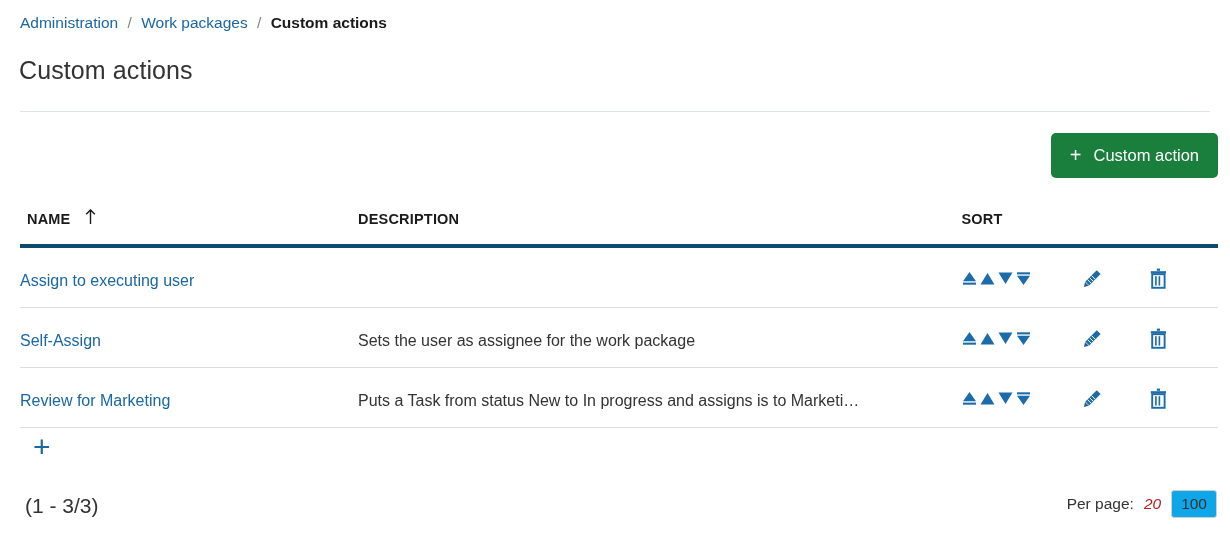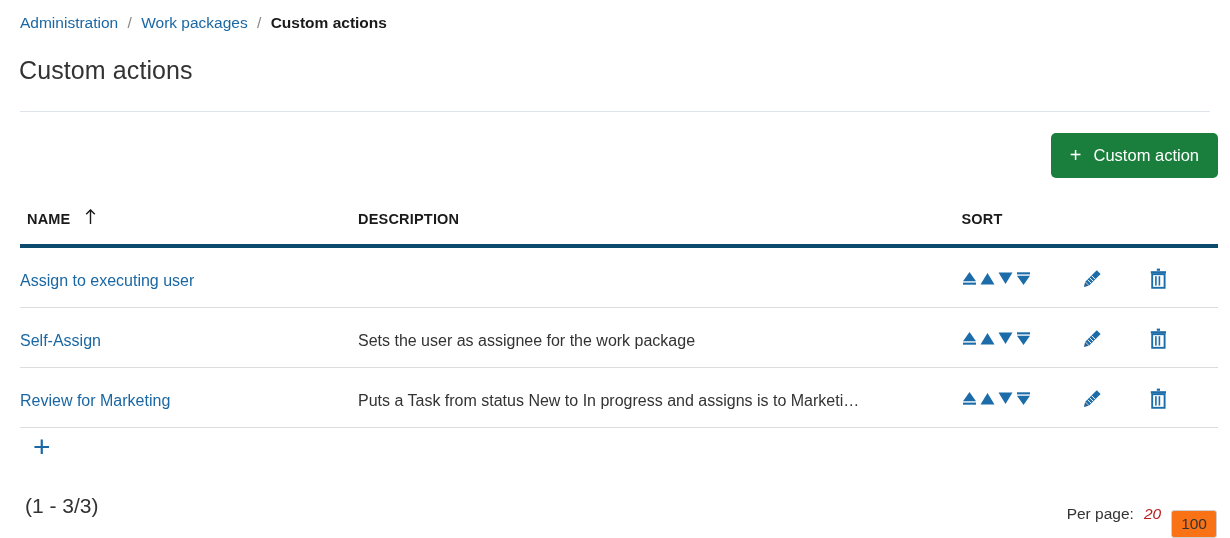--- a/index.html
+++ b/index.html
@@ -189,25 +189,24 @@
   }
   .per-page .pp-label { color: #333333; text-align: center; }
   .per-page .pp-option {
     font-style: italic;
     color: #b91c1c;
     cursor: pointer;
   }
   .per-page .pp-option.selected {
     font-style: normal;
     border: 1px solid #d0d0d0;
-    background: #f97316;
+    background: #0ea5e9;
     border-radius: 3px;
     padding: 4px 9px;
     color: #333333;
-    margin-top: 20px;
   }
 </style>
 </head>
 <body>
 
 <div class="breadcrumb">
   <a href="#">Administration</a>
   <span class="sep">/</span>
   <a href="#">Work packages</a>
   <span class="sep">/</span>

